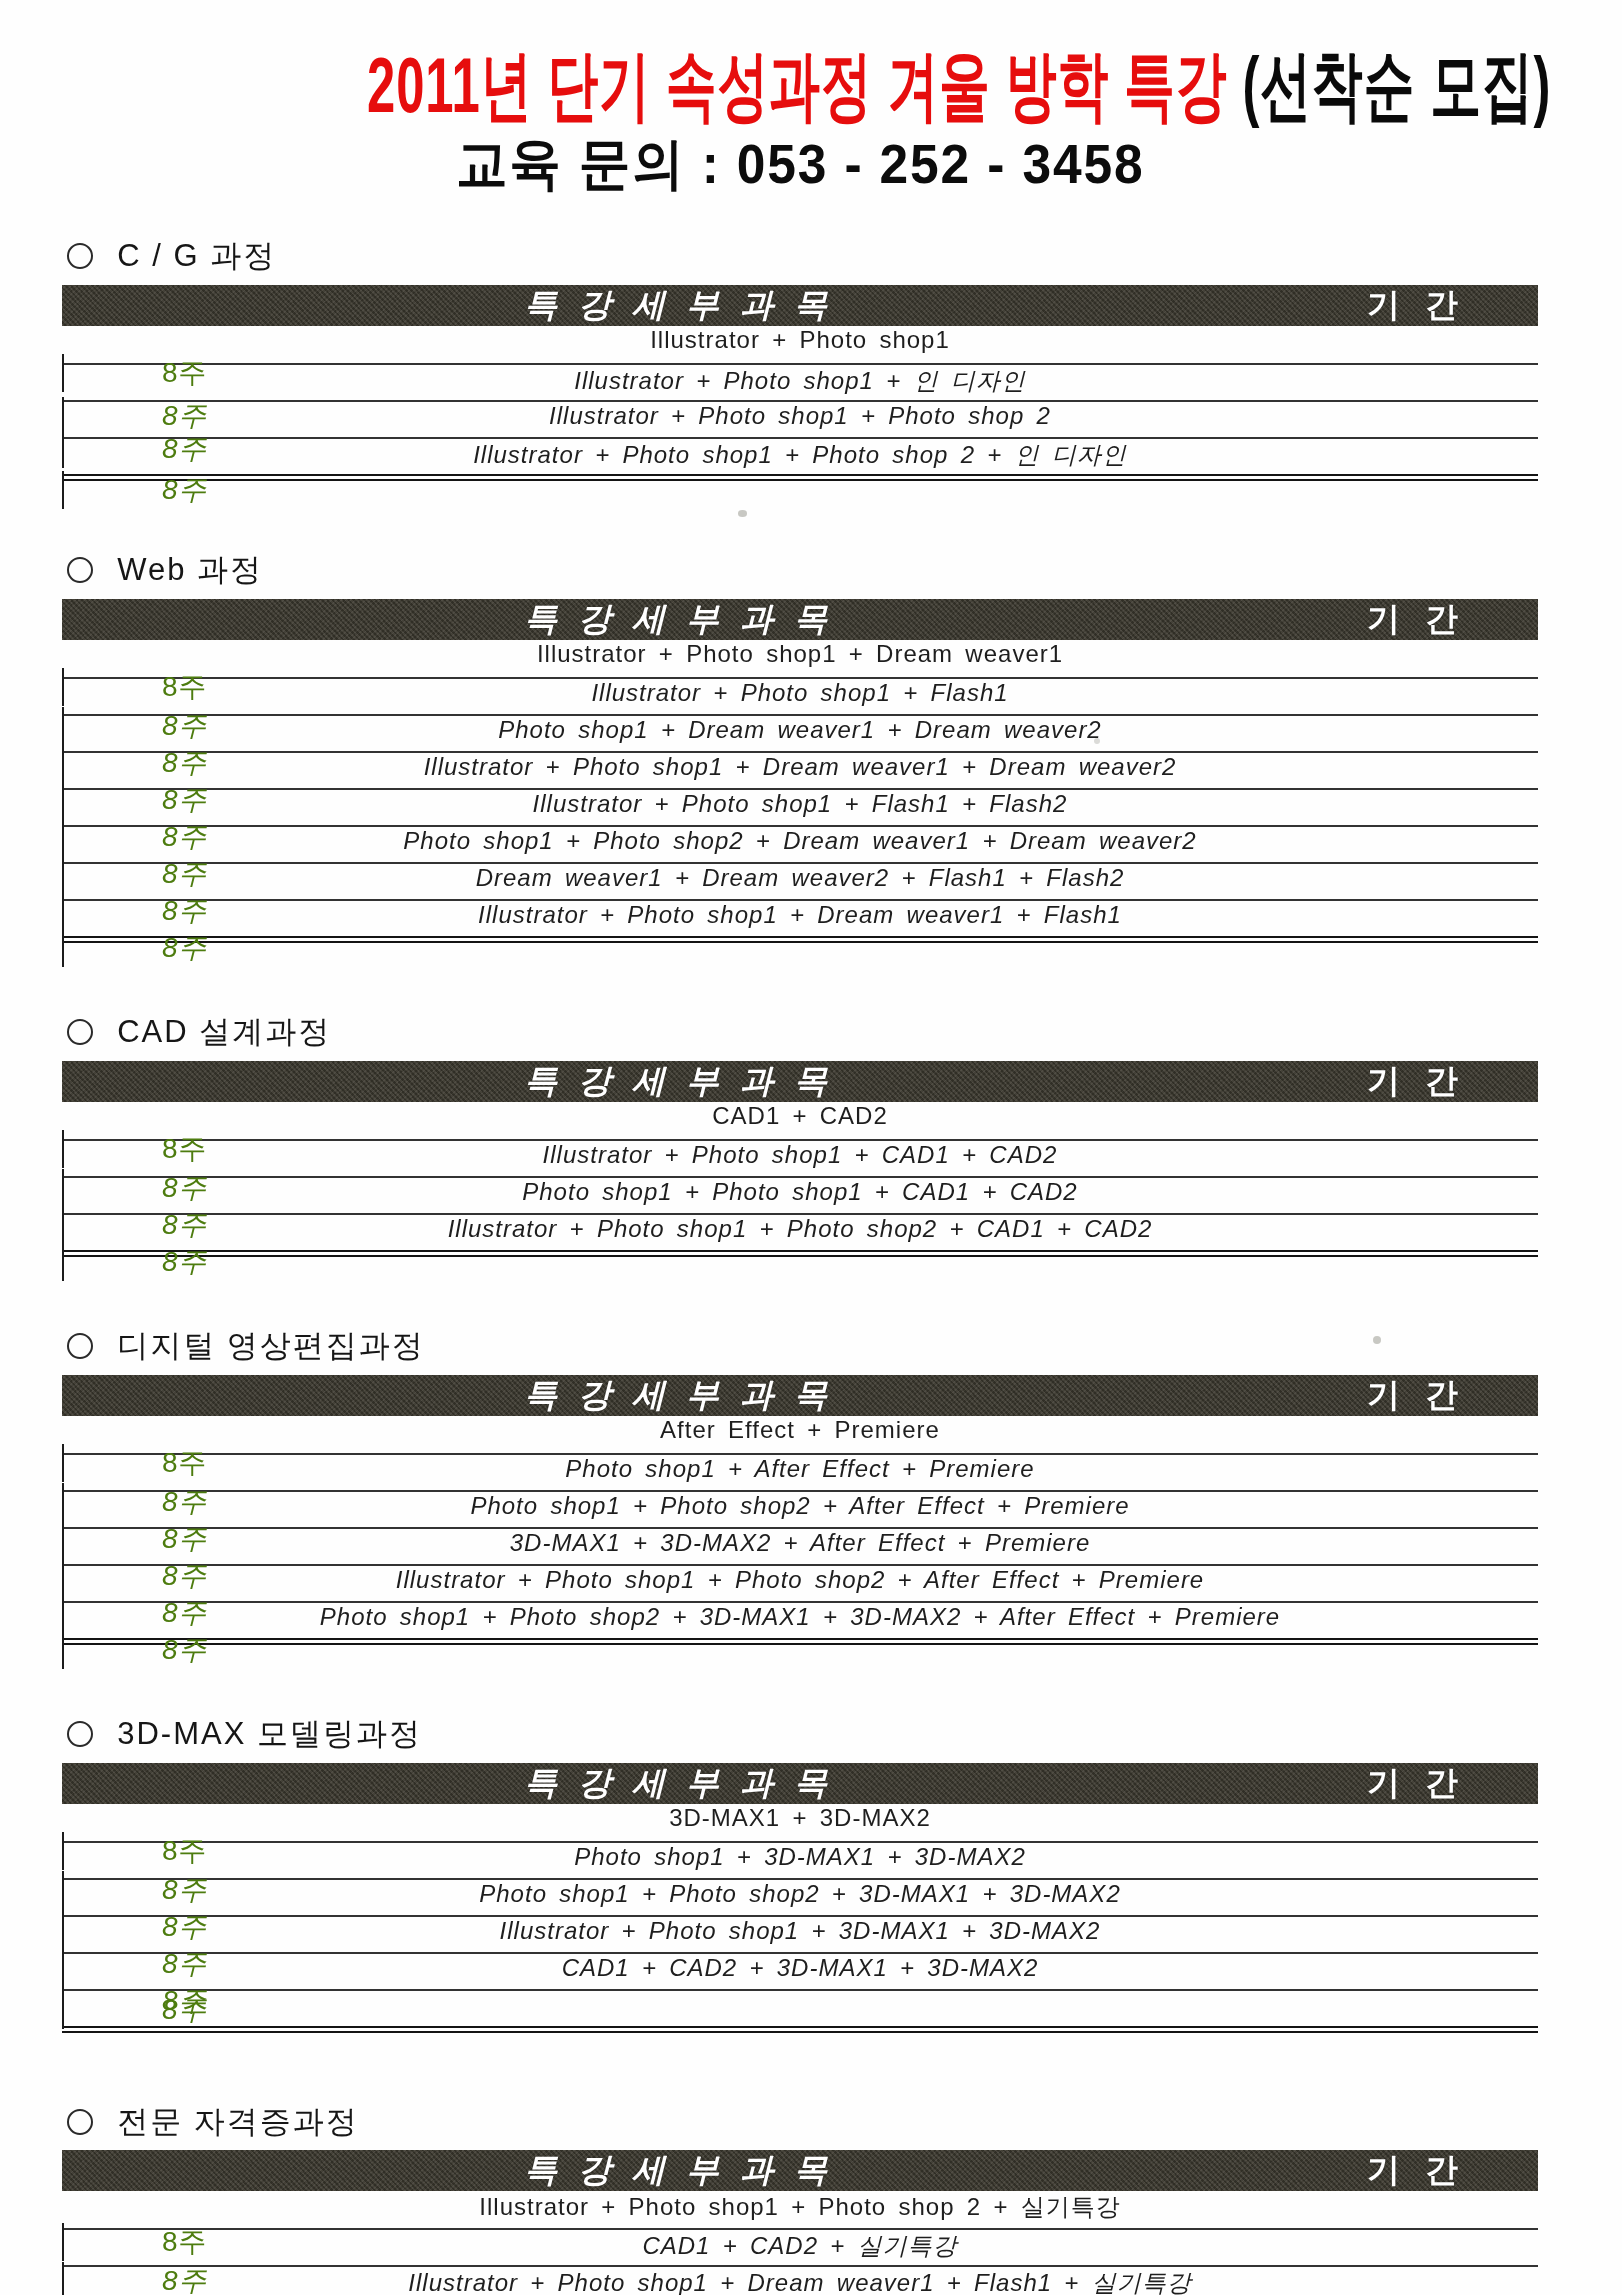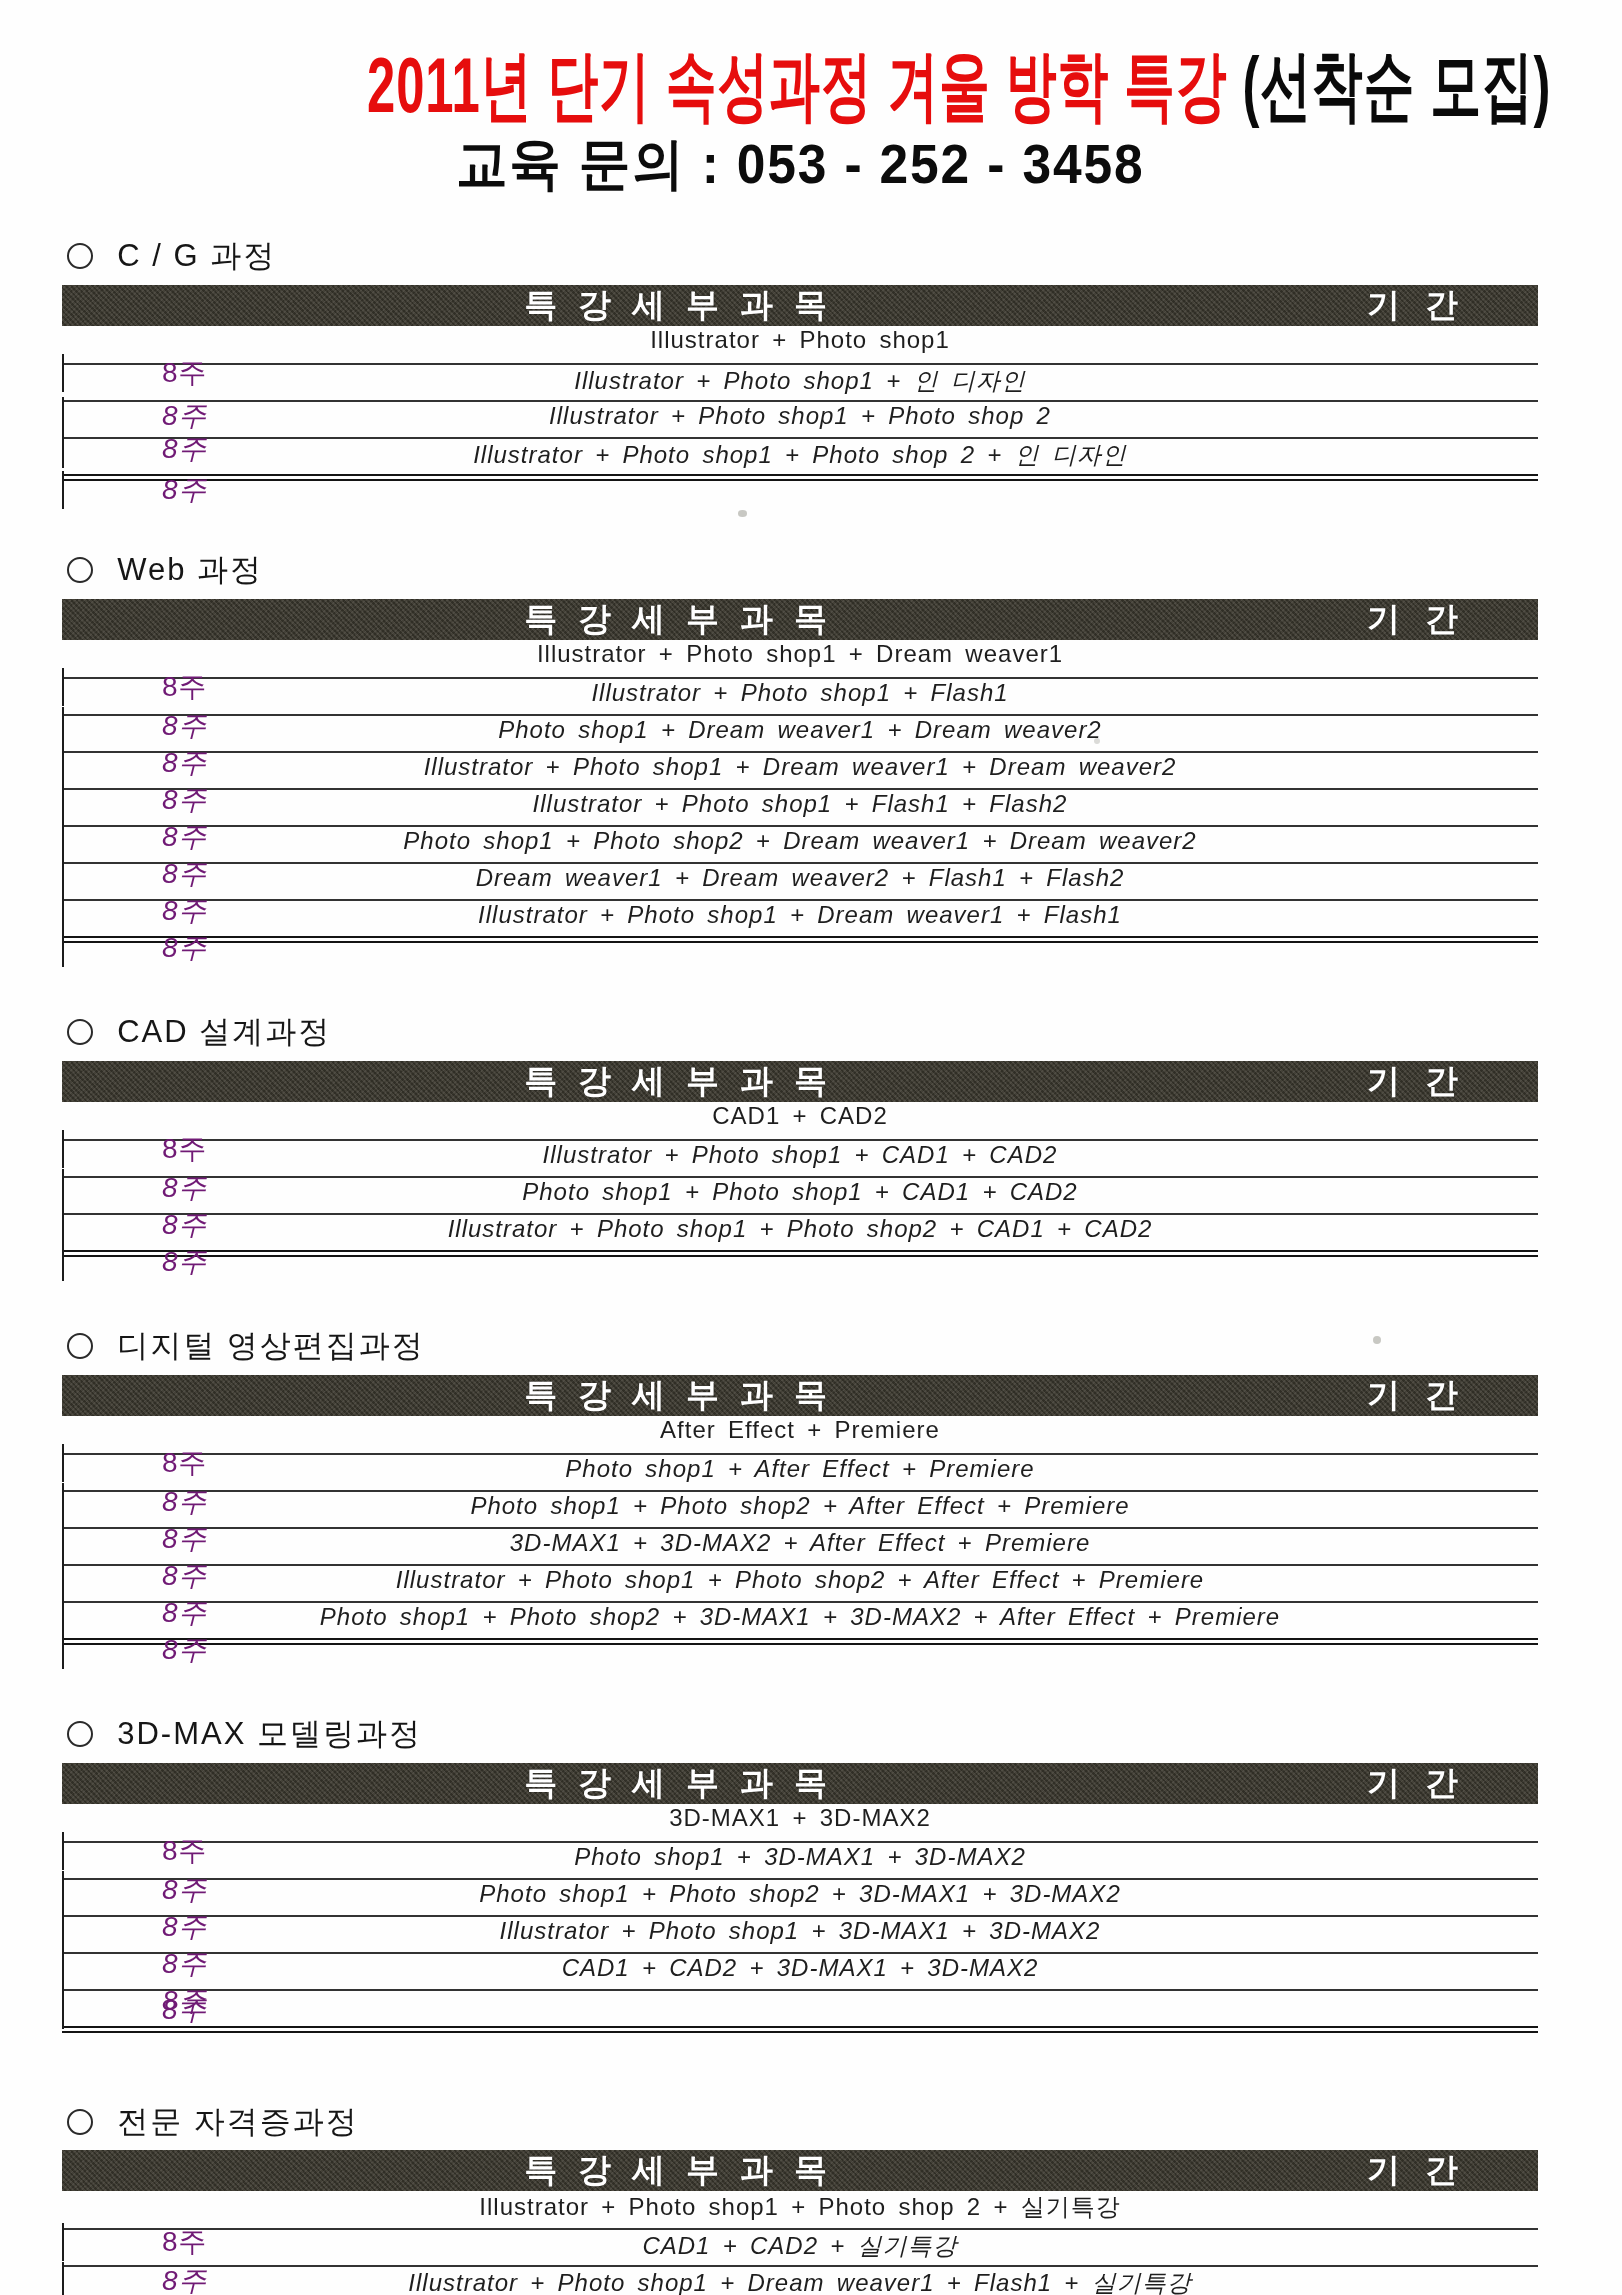--- a/index.html
+++ b/index.html
@@ -59,37 +59,38 @@
     background-color:#3b382e;
     background-image:
       repeating-linear-gradient(47deg, rgba(255,255,255,0.06) 0 2px, rgba(0,0,0,0.14) 2px 3.9px),
       repeating-linear-gradient(-43deg, rgba(255,255,255,0.05) 0 1.3px, rgba(0,0,0,0.05) 1.3px 3.3px);
     color:#ffffff;
   }
   .th-subject {
     flex:1; text-align:center;
     font-size:33px; font-weight:700; letter-spacing:5.9px;
     text-shadow:0 0 1.3px rgba(0,0,0,.6);
+    font-style:italic;
   }
   .th-duration {
     width:243px; text-align:center;
     font-size:33px; font-weight:700; letter-spacing:7.9px;
     text-shadow:0 0 1.3px rgba(0,0,0,.6);
   }
   .table-body { border-bottom:7.2px double #141414; }
   .table-row { display:flex; height:37px;flex-direction:column; }
   .table-row + .table-row { border-top:2px solid #333333;font-style:italic; }
   .td-subject {
     flex:1; display:flex; align-items:center; justify-content:center;
     font-size:24px; letter-spacing:1px; word-spacing:4.6px; color:#1e1e1e;
   }
   .td-duration {
     width:243px; border-left:2px solid #1c1c1c;
     display:flex; align-items:center; justify-content:center;
-    font-size:28px; color:#701a75; letter-spacing:0.7px;text-align:right;
+    font-size:28px; color:#4d7c0f; letter-spacing:0.7px;text-align:right;
   }
 
   
   .speckle { position:absolute; background:#9a9a92; border-radius:50%; opacity:.55; }
   .speckle-1 { width:9.2px; height:6.5px; left:738px; top:510px; }
   .speckle-2 { width:7.9px; height:7.9px; left:1373px; top:1336px; }
   .speckle-3 { width:5.9px;  height:5.9px;  left:1094px; top:738px; opacity:.35; }
 </style>
 </head>
 <body>

